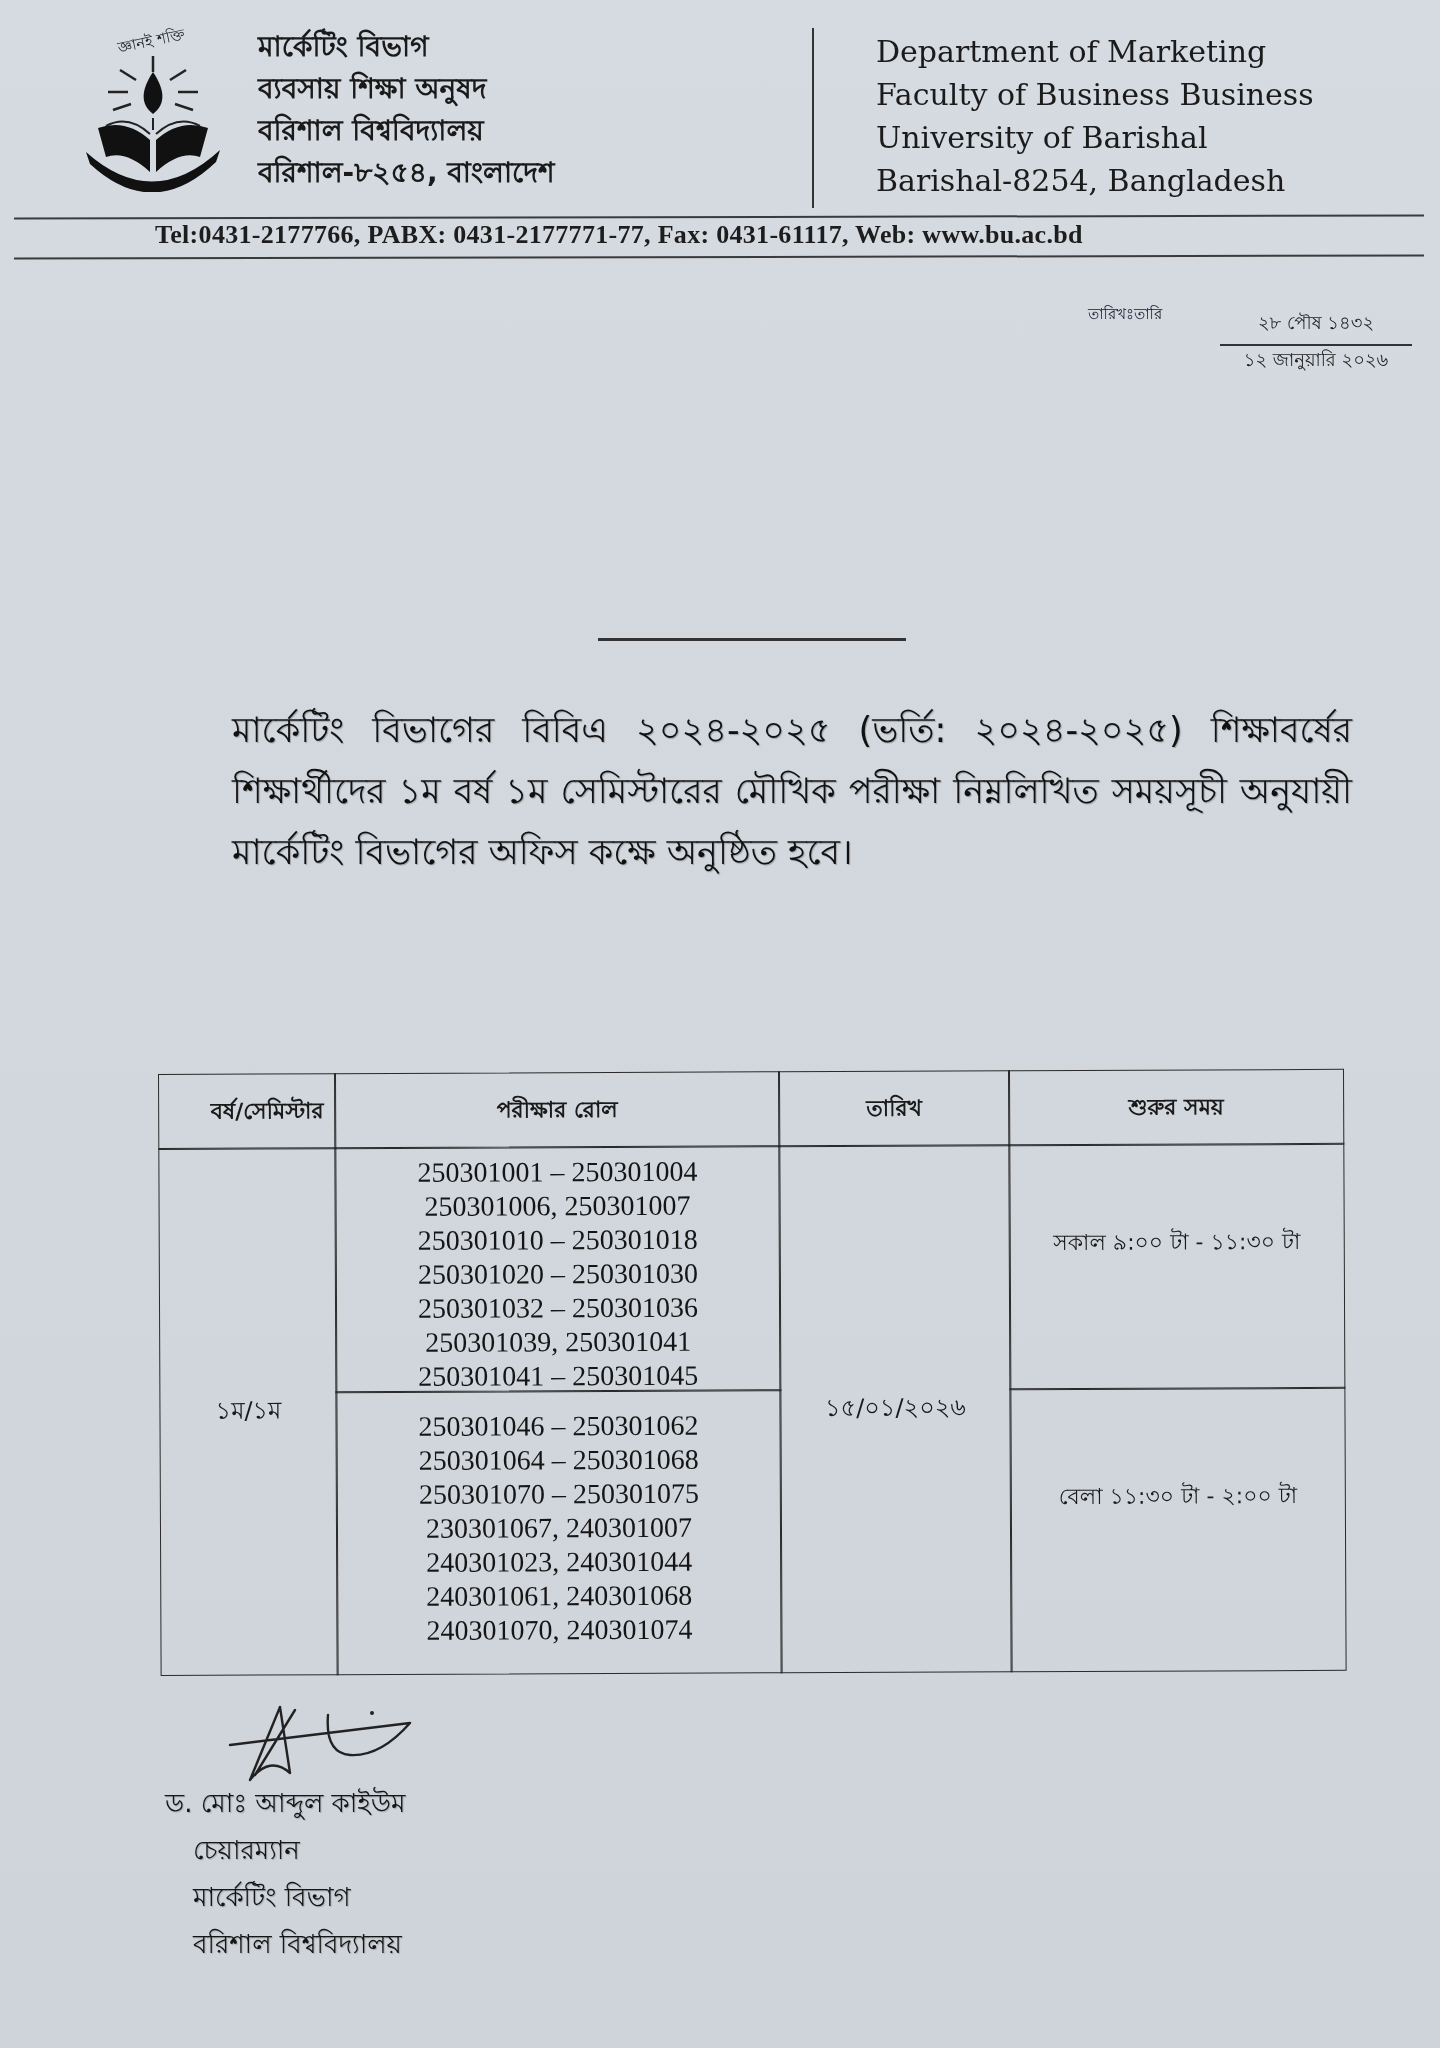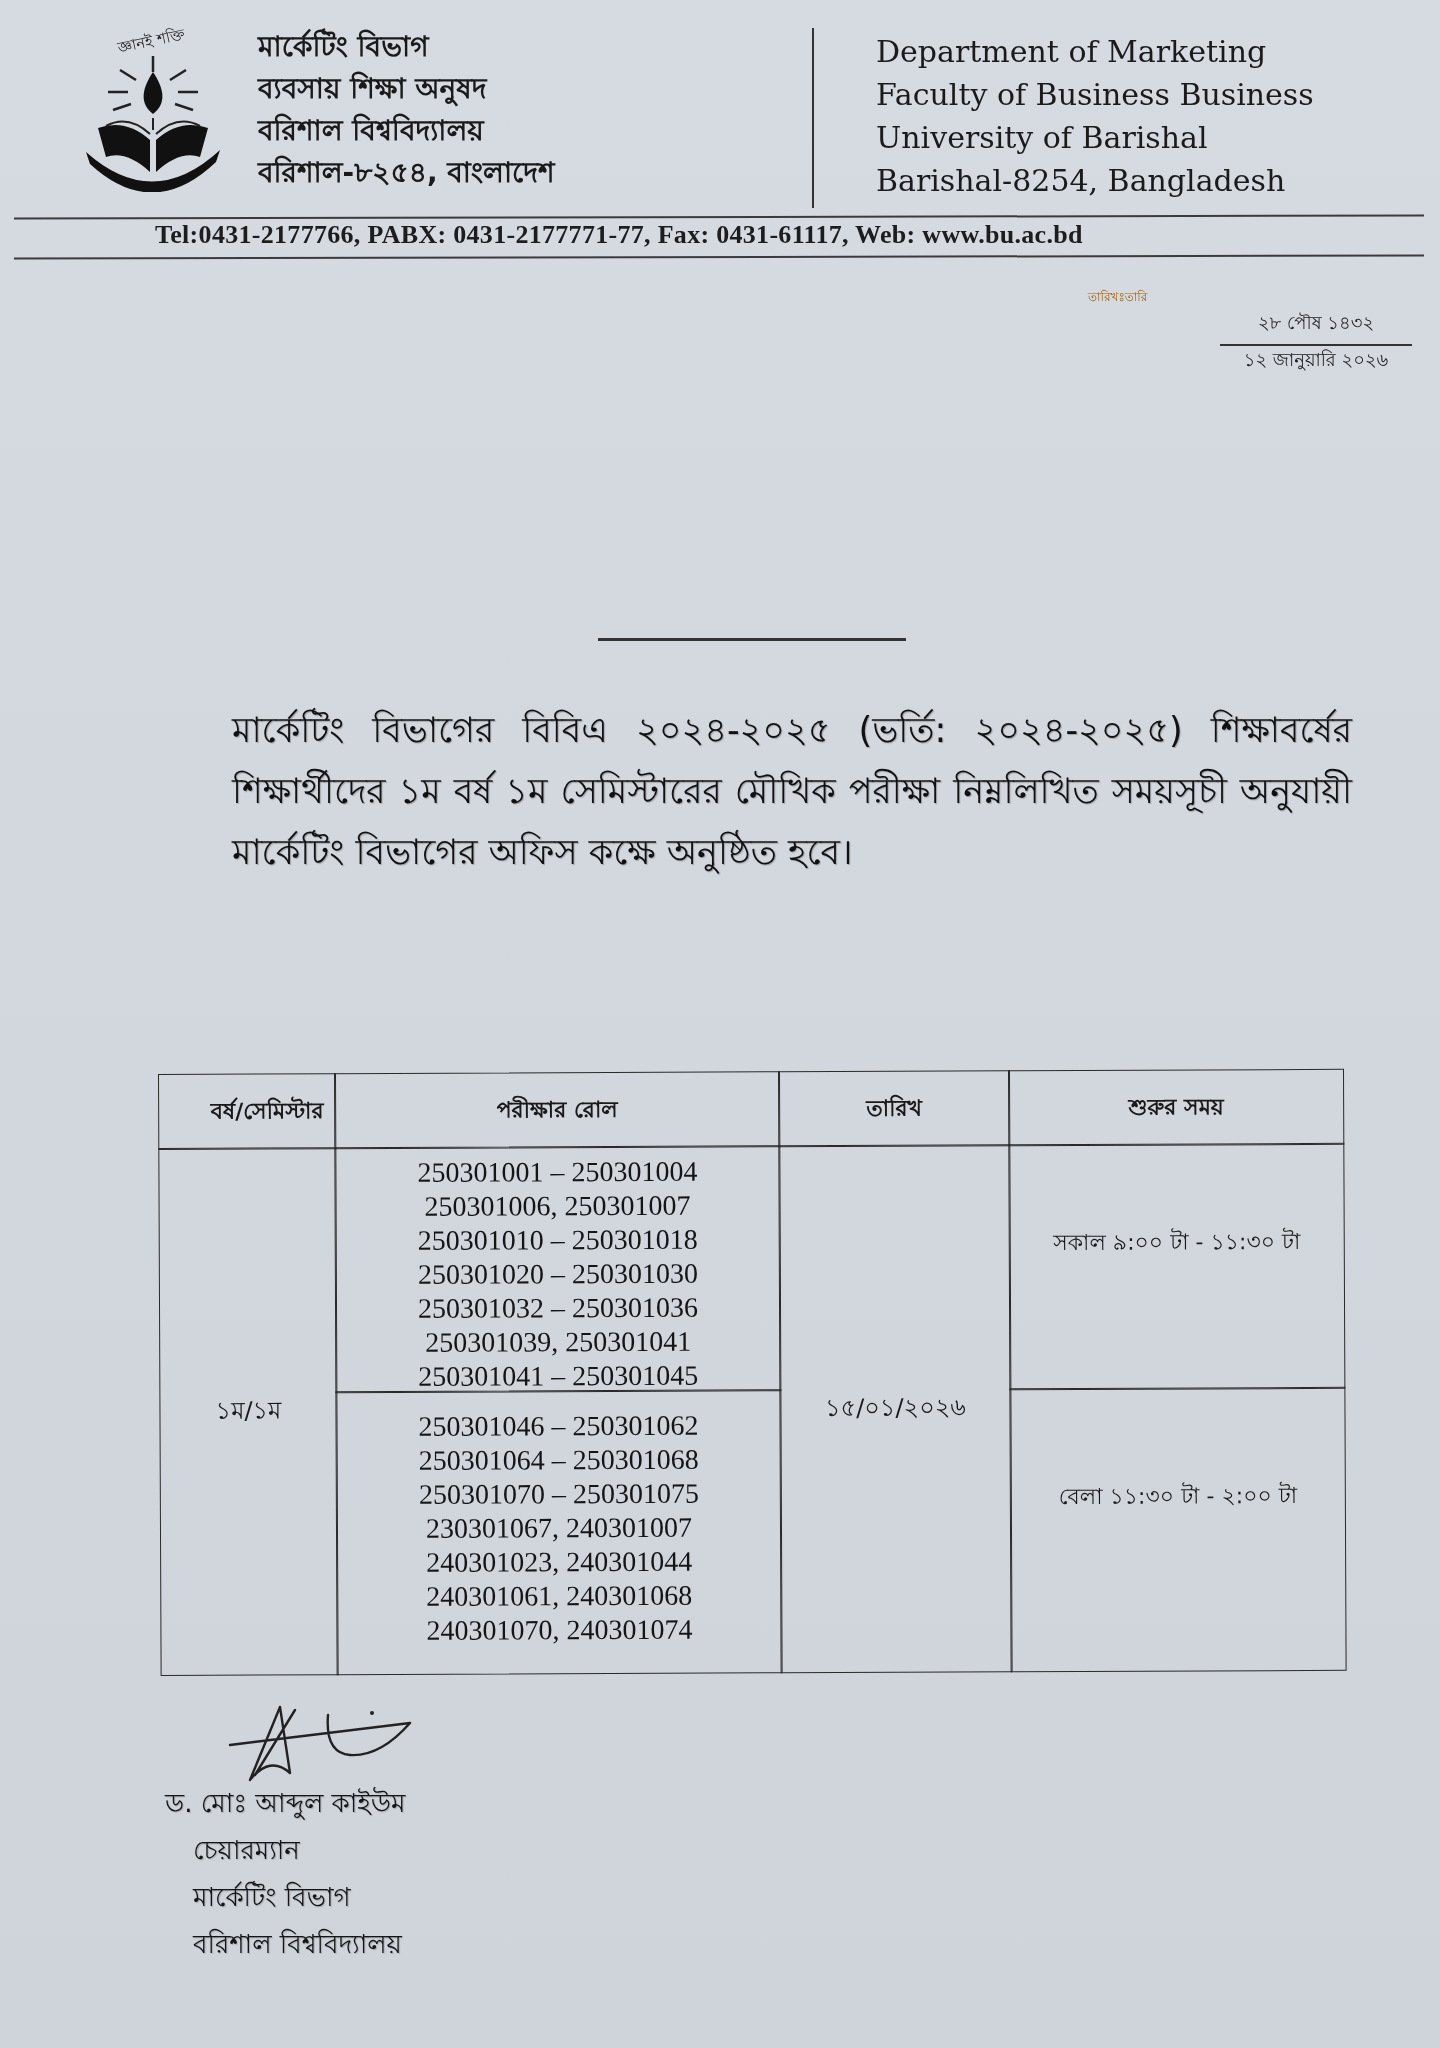--- a/index.html
+++ b/index.html
@@ -19,21 +19,21 @@
   .bn-head div { font-size: 28px; line-height: 42px; color: #1a1a1a; font-weight: bold; }
   .vsep { position: absolute; left: 812px; top: 28px; width: 2px; height: 180px; background: #333; }
   .en-head { position: absolute; left: 857px; top: 30px; margin-left: 19px; }
   .en-head div { font-family: "DejaVu Serif", serif; font-size: 30px; line-height: 43px; color: #1b1b1b; }
   .rule { position: absolute; height: 2px; background: #3b3b3b; }
   .rule.r1 { left: 14px; top: 216px; width: 1410px; transform: rotate(-0.12deg); }
   .rule.r2 { left: 14px; top: 256px; width: 1410px; transform: rotate(-0.12deg); }
   .contact { position: absolute; left: 155px; top: 220px; font-family: "Liberation Serif", serif; font-weight: bold; font-size: 26px; letter-spacing: 0.3px; color: #1d1d1d; }
 
   
-  .date-label { position: absolute; left: 1088px; top: 288px; font-size: 12px; color: #a16207; }
+  .date-label { position: absolute; left: 1088px; top: 302px; font-size: 15px; color: #0f172a; }
   .date-frac { position: absolute; left: 1220px; top: 290px; width: 192px; text-align: center; font-size: 18px; color: #222; margin-top: 19px; }
   .date-frac .top { padding-bottom: 4px; border-bottom: 2px solid #333; }
   .date-frac .bot { }
 
   
   .title { position: absolute; left: 0; width: 1440px; top: 510px; text-align: center; }
   .title span { display: inline-block; font-size: 118px; font-weight: bold; color: #0e0e0e; letter-spacing: 4px; text-shadow: 3px 3px 2px rgba(0,0,0,0.35); }
   .title-underline { position: absolute; left: 598px; top: 638px; width: 308px; height: 3px; background: #333; }
 
   

